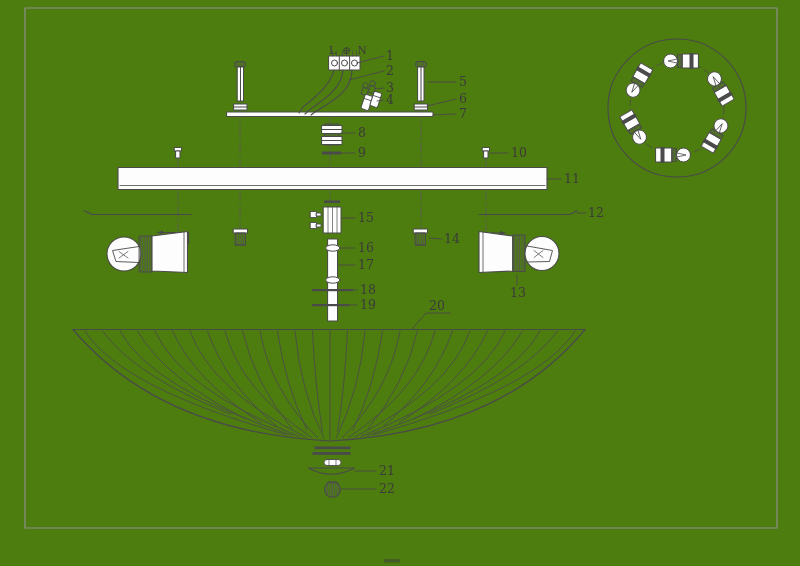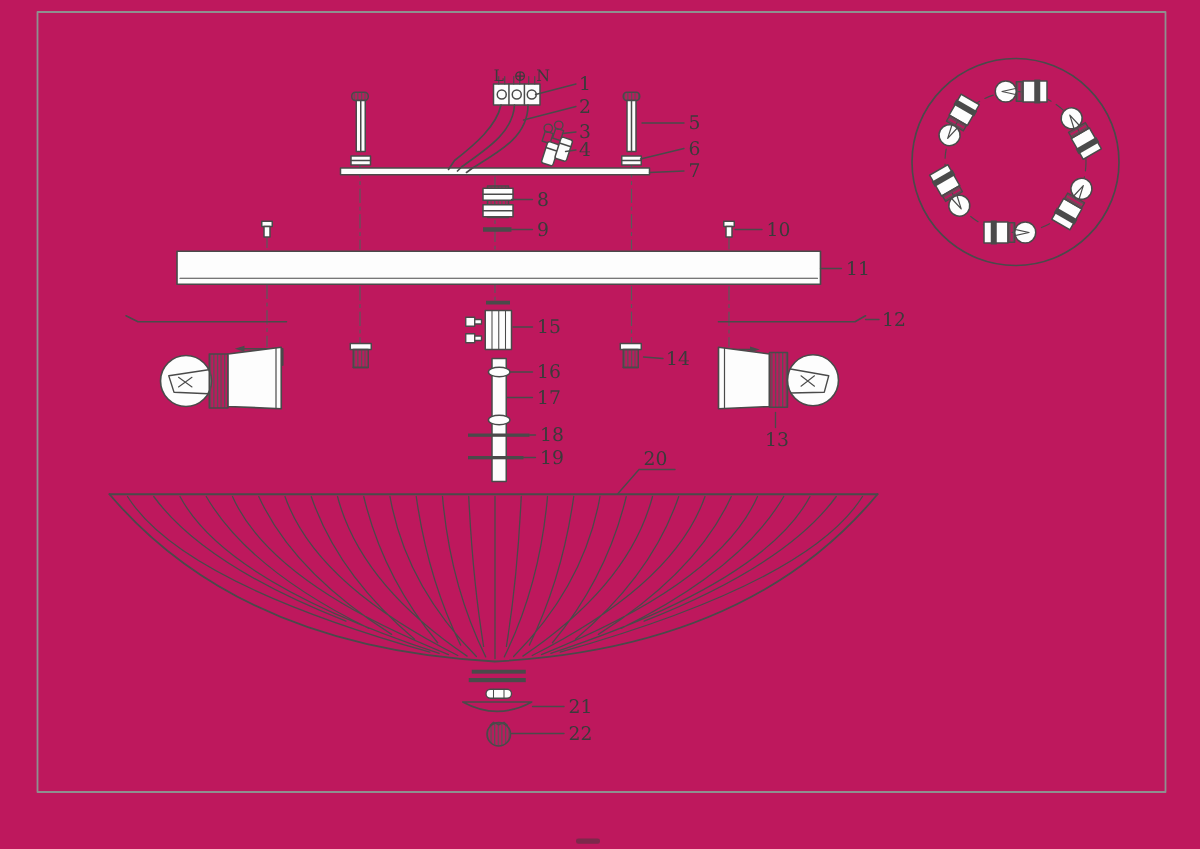--- a/index.html
+++ b/index.html
@@ -1,16 +1,16 @@
 <!DOCTYPE html>
 <html><head>
 <meta charset="utf-8">
 <style>
   html,body{margin:0;padding:0;background:#e8e8e8;}
-  #page{position:relative;width:800px;height:566px;background:#be185d;overflow:hidden;
+  #page{position:relative;width:800px;height:566px;background:#4d7c0f;overflow:hidden;
         font-family:"DejaVu Serif","DejaVu Sans",serif;}
   svg{position:absolute;left:0;top:0;}
   text.plbl{font-family:"DejaVu Serif","DejaVu Sans",serif;font-size:12.5px;fill:#3b3b3b;}
   text.tmark{font-family:"DejaVu Serif","DejaVu Sans",serif;font-size:10.5px;fill:#3b3b3b;letter-spacing:1.5px;}
 </style>
 </head>
 <body>
 
 <div id="page">
 <svg width="800" height="566" viewBox="0 0 800 566" stroke-linecap="round" stroke-linejoin="round">

